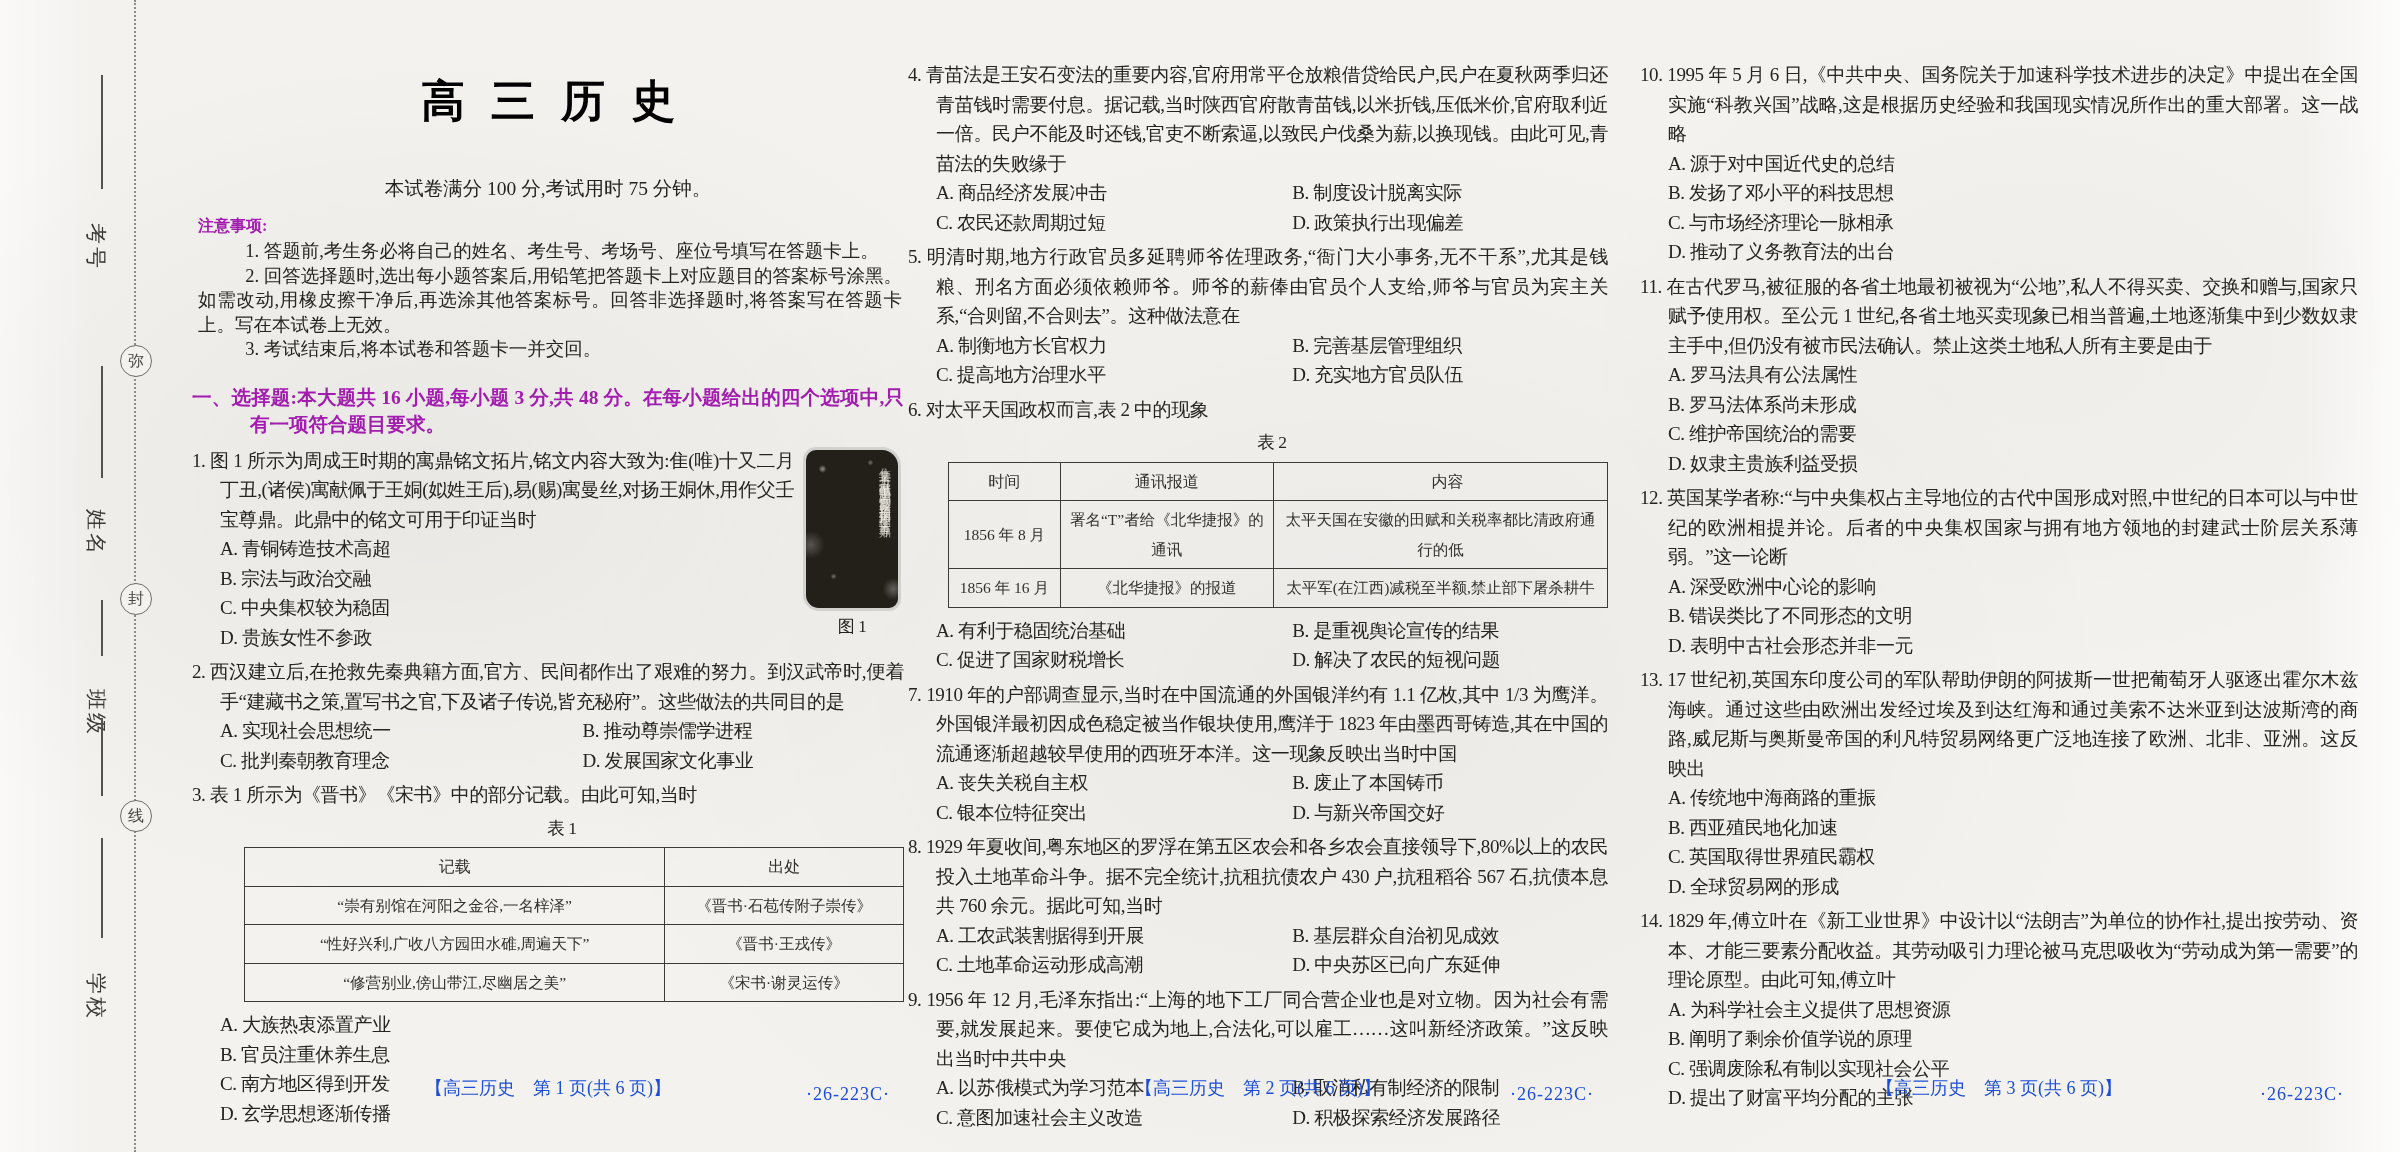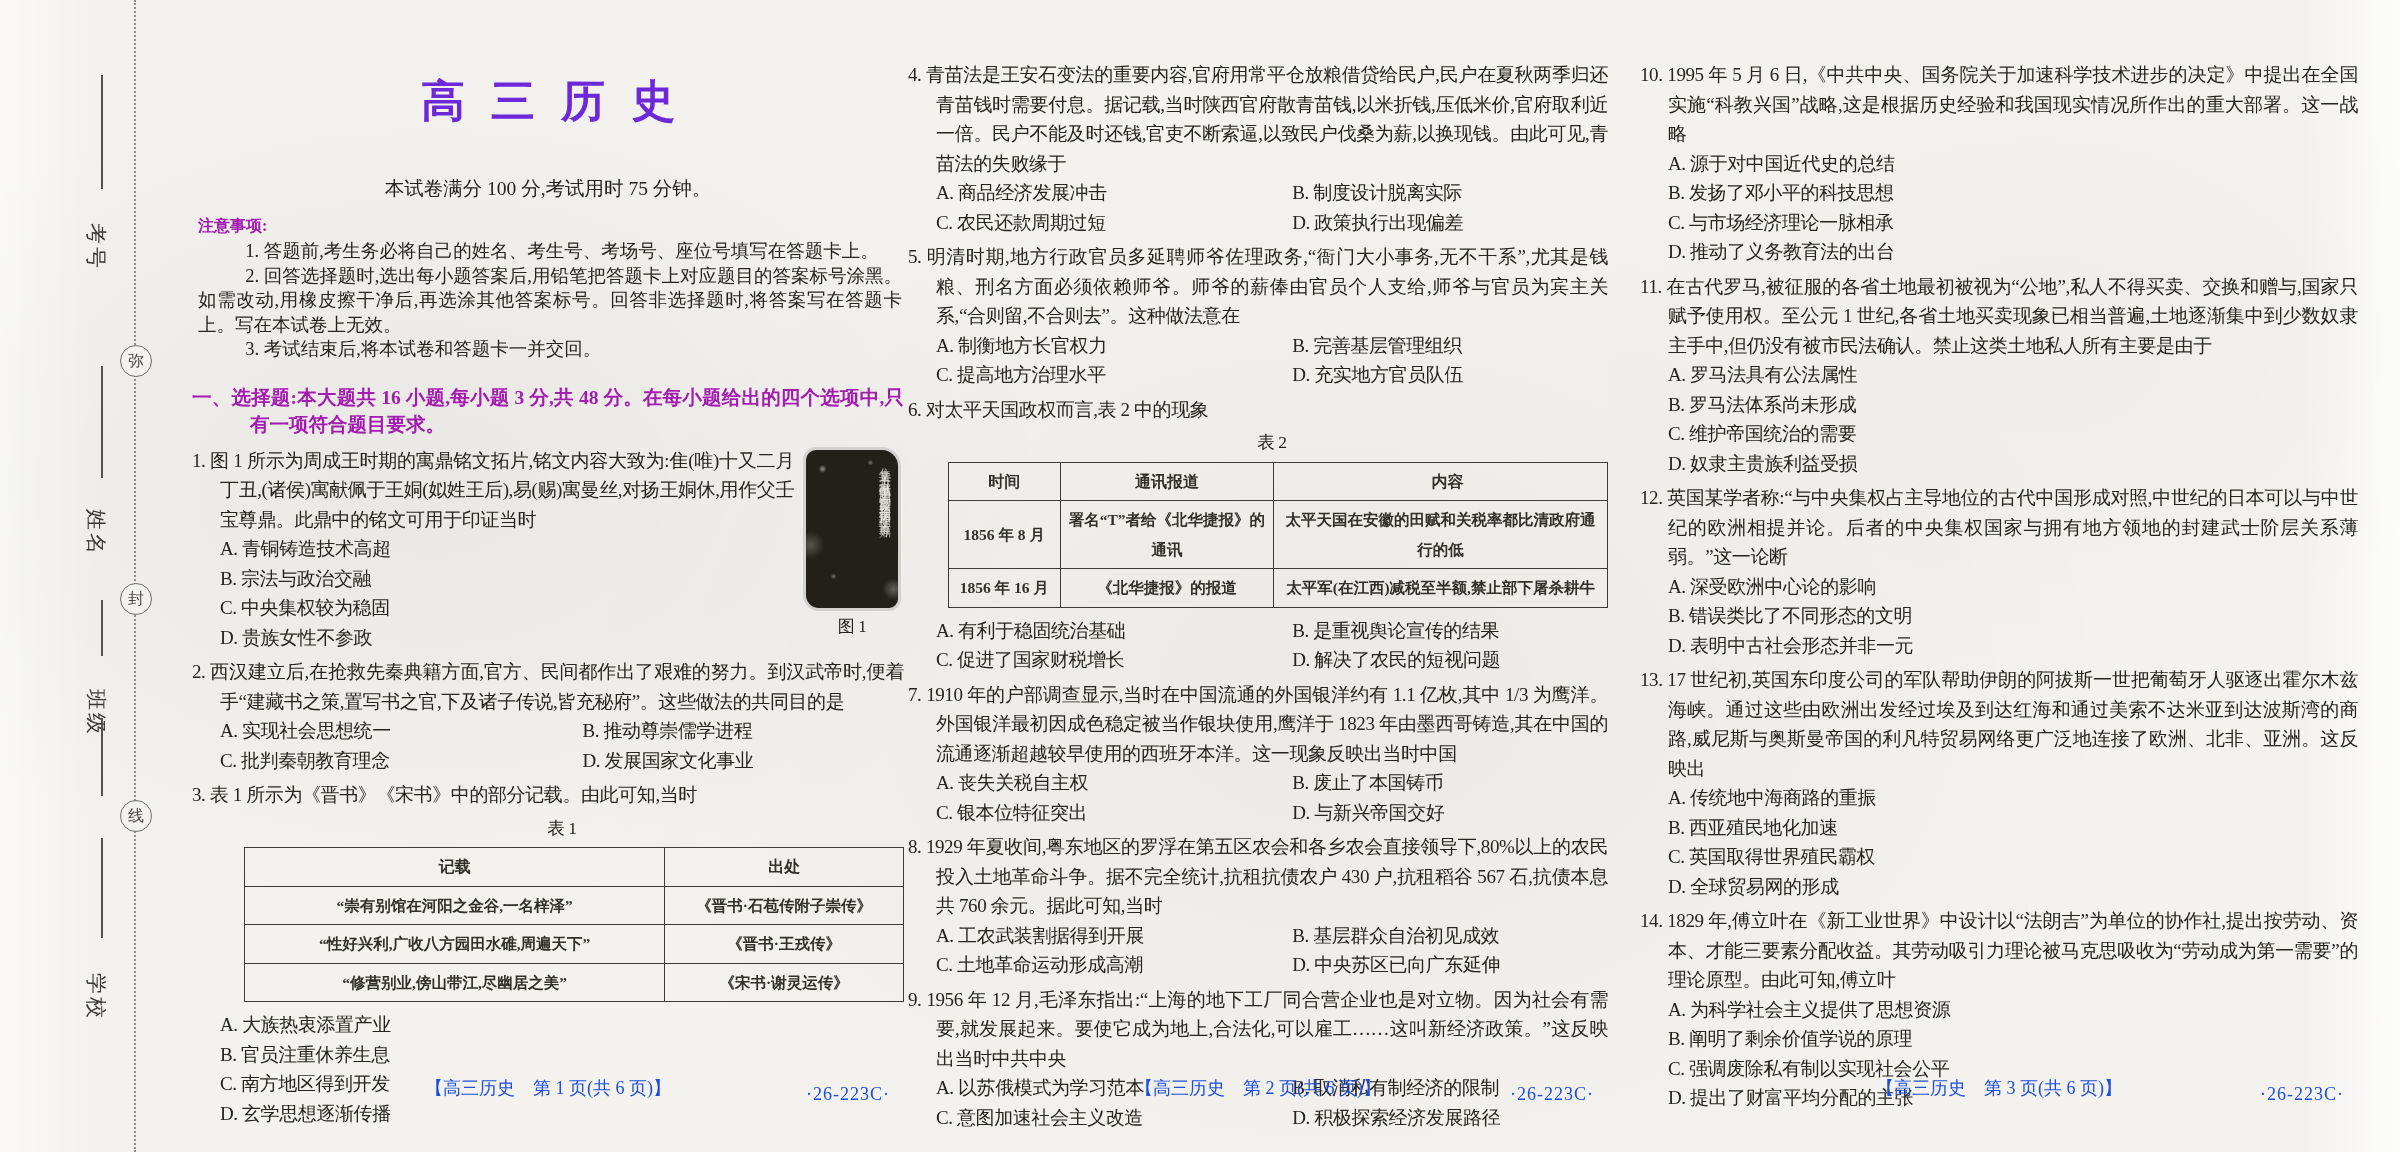--- a/index.html
+++ b/index.html
@@ -21,21 +21,21 @@
         font-size:16px;color:#4a4844;z-index:3;}
   .vlabel{position:absolute;left:60px;width:72px;height:110px;display:flex;align-items:center;justify-content:center;}
   .vlabel span{transform:rotate(90deg);font-size:21px;letter-spacing:3px;color:#3a3834;white-space:nowrap;}
   .wline{position:absolute;left:101px;width:2px;background:#55534f;}
   
   .col{position:absolute;top:0;}
   #col1{left:192px;width:712px;top:58px;}
   #col2{left:908px;width:700px;top:60px;}
   #col3{left:1640px;width:718px;top:60px;}
   .exam-title{font-size:44px;font-weight:bold;letter-spacing:26px;text-align:center;
-              color:#6d28d9;margin:14px 0 44px 26px;}
+              color:#000000;margin:14px 0 44px 26px;}
   .subtitle{font-size:19.5px;text-align:center;margin:0 0 14px 0;color:#24221e;}
   .notice-title{font-size:16px;font-weight:bold;margin:2px 0 2px 6px;color:#a21caf;}
   .note{font-size:18.5px;line-height:24.5px;text-indent:2.55em;text-align:justify;margin:0 2px 0 6px;}
   .sec{font-size:19.5px;font-weight:bold;line-height:27px;text-align:justify;
        padding-left:58px;text-indent:-58px;margin:22px 0 8px 0;color:#a21caf;}
   .q{padding-left:28px;font-size:19px;line-height:29.5px;letter-spacing:-0.4px;margin-bottom:5px;}
   .stem{text-indent:-28px;text-align:justify;}
   .opts .opt{text-align:left;}
   .opts.twocol{display:grid;grid-template-columns:53% 47%;}
   
@@ -51,21 +51,21 @@
              radial-gradient(circle 12px at 5% 60%, rgba(245,242,235,.25), transparent 14px),
              radial-gradient(circle 9px at 95% 88%, rgba(245,242,235,.3), transparent 11px);}
   .rubbing .inscr{position:absolute;top:8px;left:10px;right:6px;bottom:6px;
            writing-mode:vertical-rl;font-size:12px;line-height:15px;letter-spacing:2px;
            color:rgba(246,242,232,0.62);text-align:left;overflow:hidden;}
   .figcap{font-size:17px;margin-top:4px;color:#26241f;}
   
   .tbl-label{text-align:center;font-size:17.5px;margin:4px 0 4px 0;}
   table.xtable{border-collapse:collapse;margin:2px 0 8px 24px;text-indent:0;}
   #col2 table.xtable{margin-left:12px;}
-  .xtable th,.xtable td{border:1.5px solid #3d3b37;font-weight:bold;
+  .xtable th,.xtable td{border:1.5px solid #3d3b37;font-weight:normal;
         font-size:15.5px;letter-spacing:0;text-align:center;vertical-align:middle;
         padding:4px 6px;color:#32302b;}
   .xtable th{font-size:16px;}
   
   .footer{position:absolute;top:1076px;height:28px;font-size:18px;color:#1d4ed8;}
   .footer .flabel{display:block;text-align:center;}
   .footer .fcode{position:absolute;right:14px;top:8px;letter-spacing:1px;}
   #f1{left:192px;width:712px;}
   #f2{left:908px;width:700px;}
   #f3{left:1640px;width:718px;}

